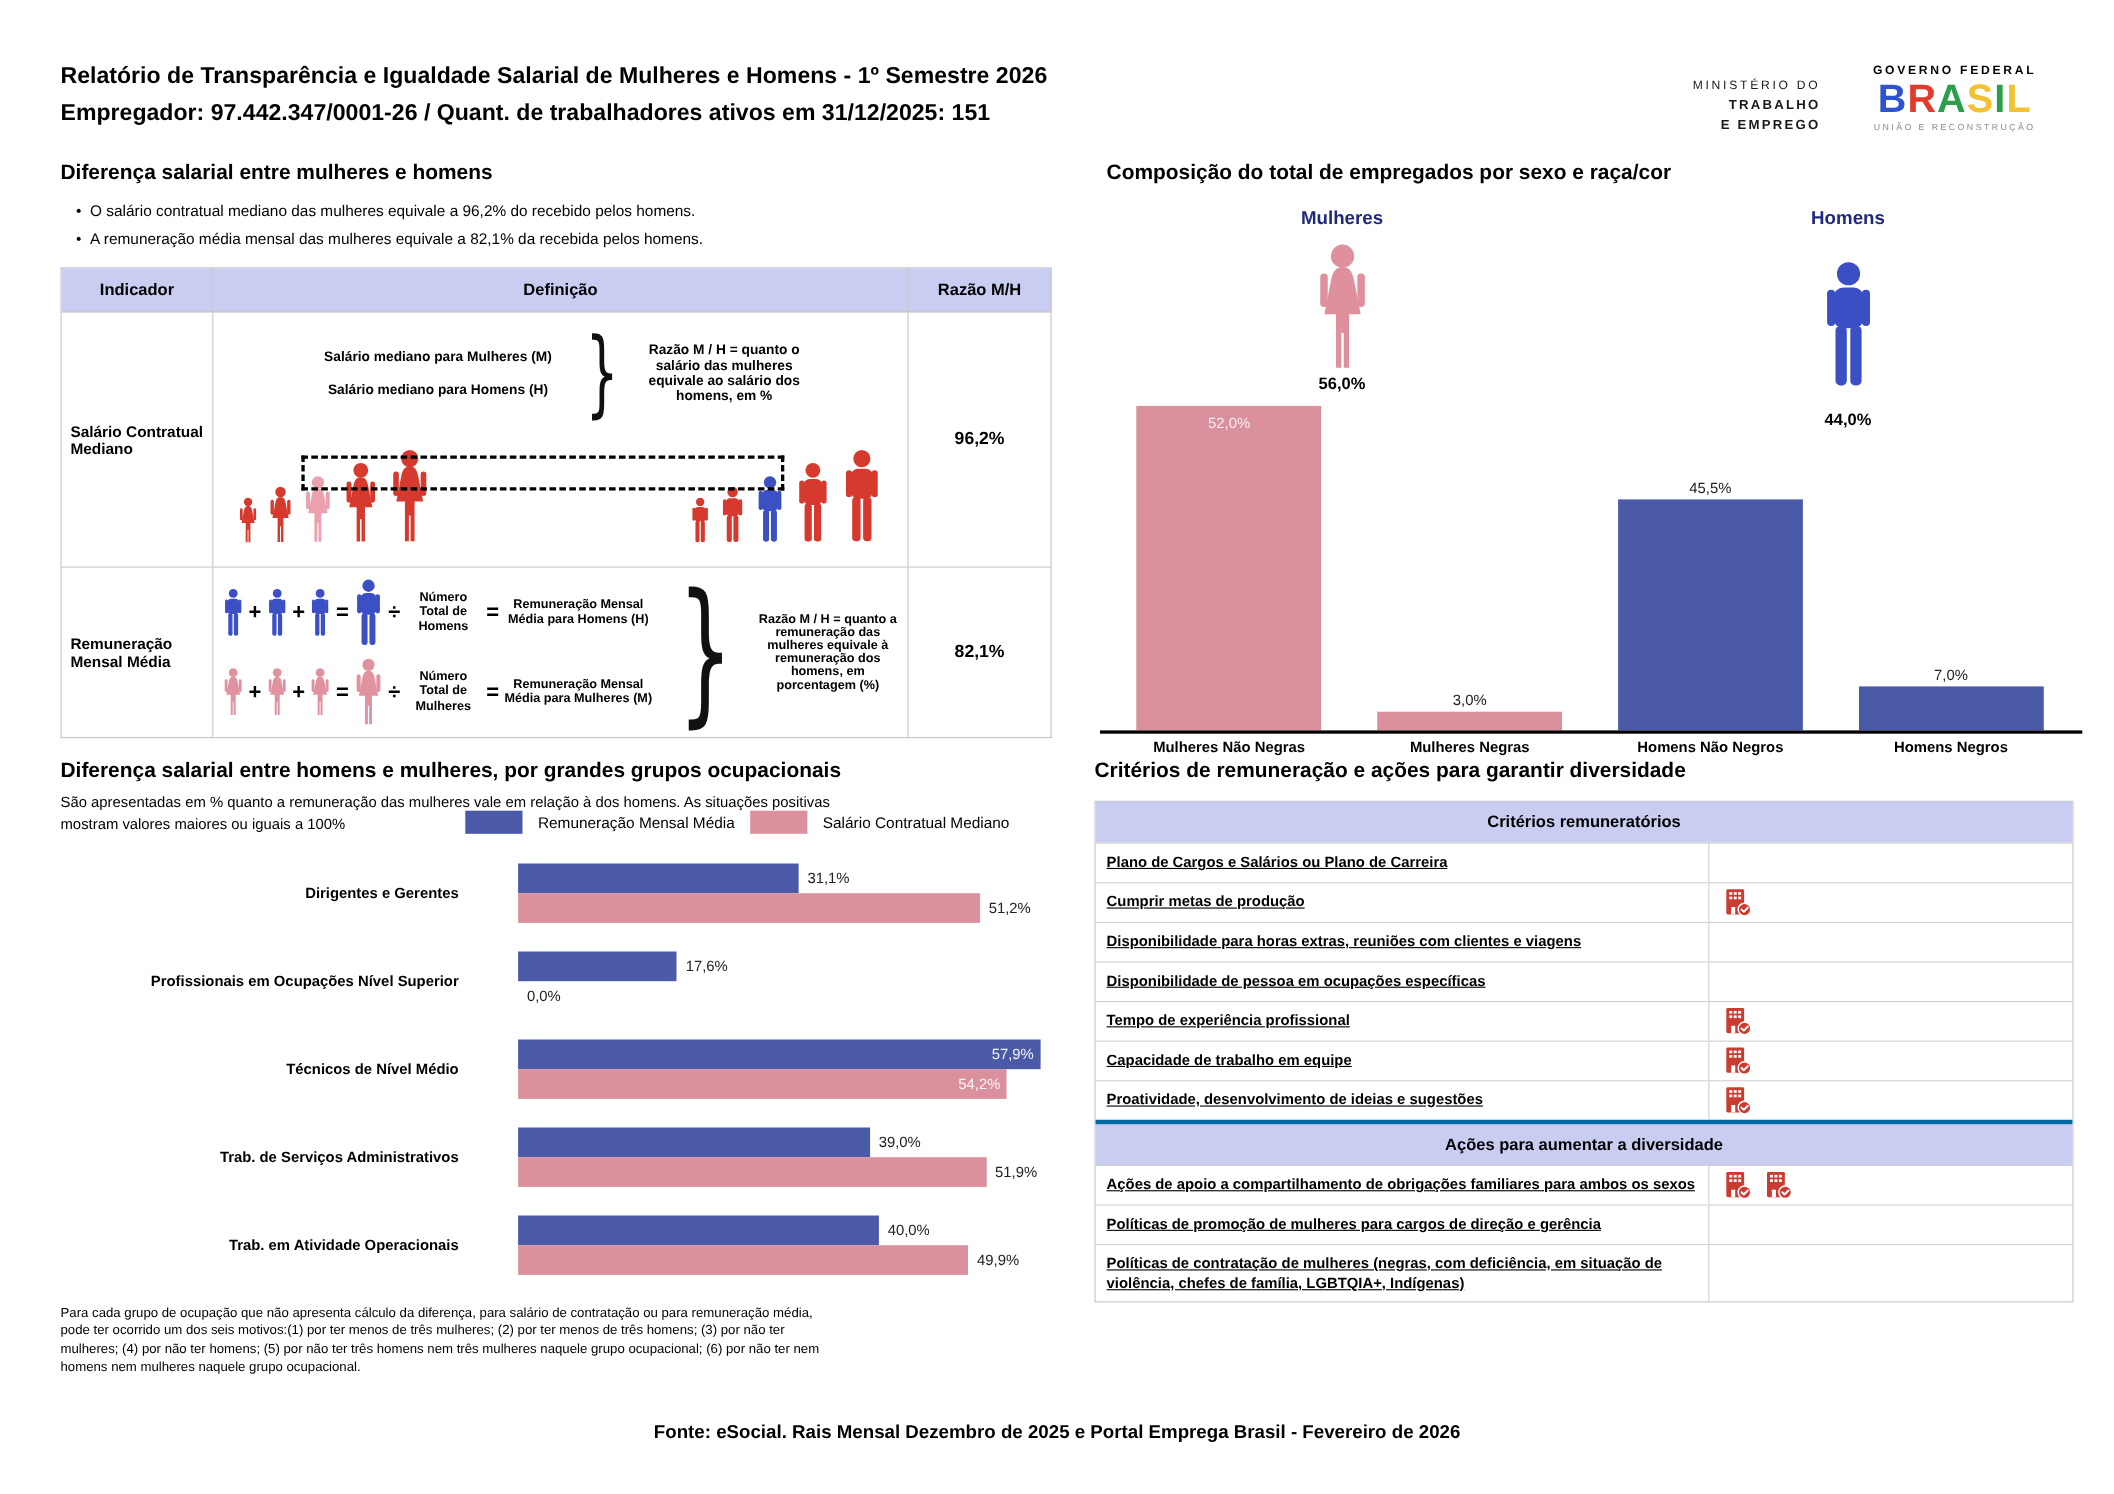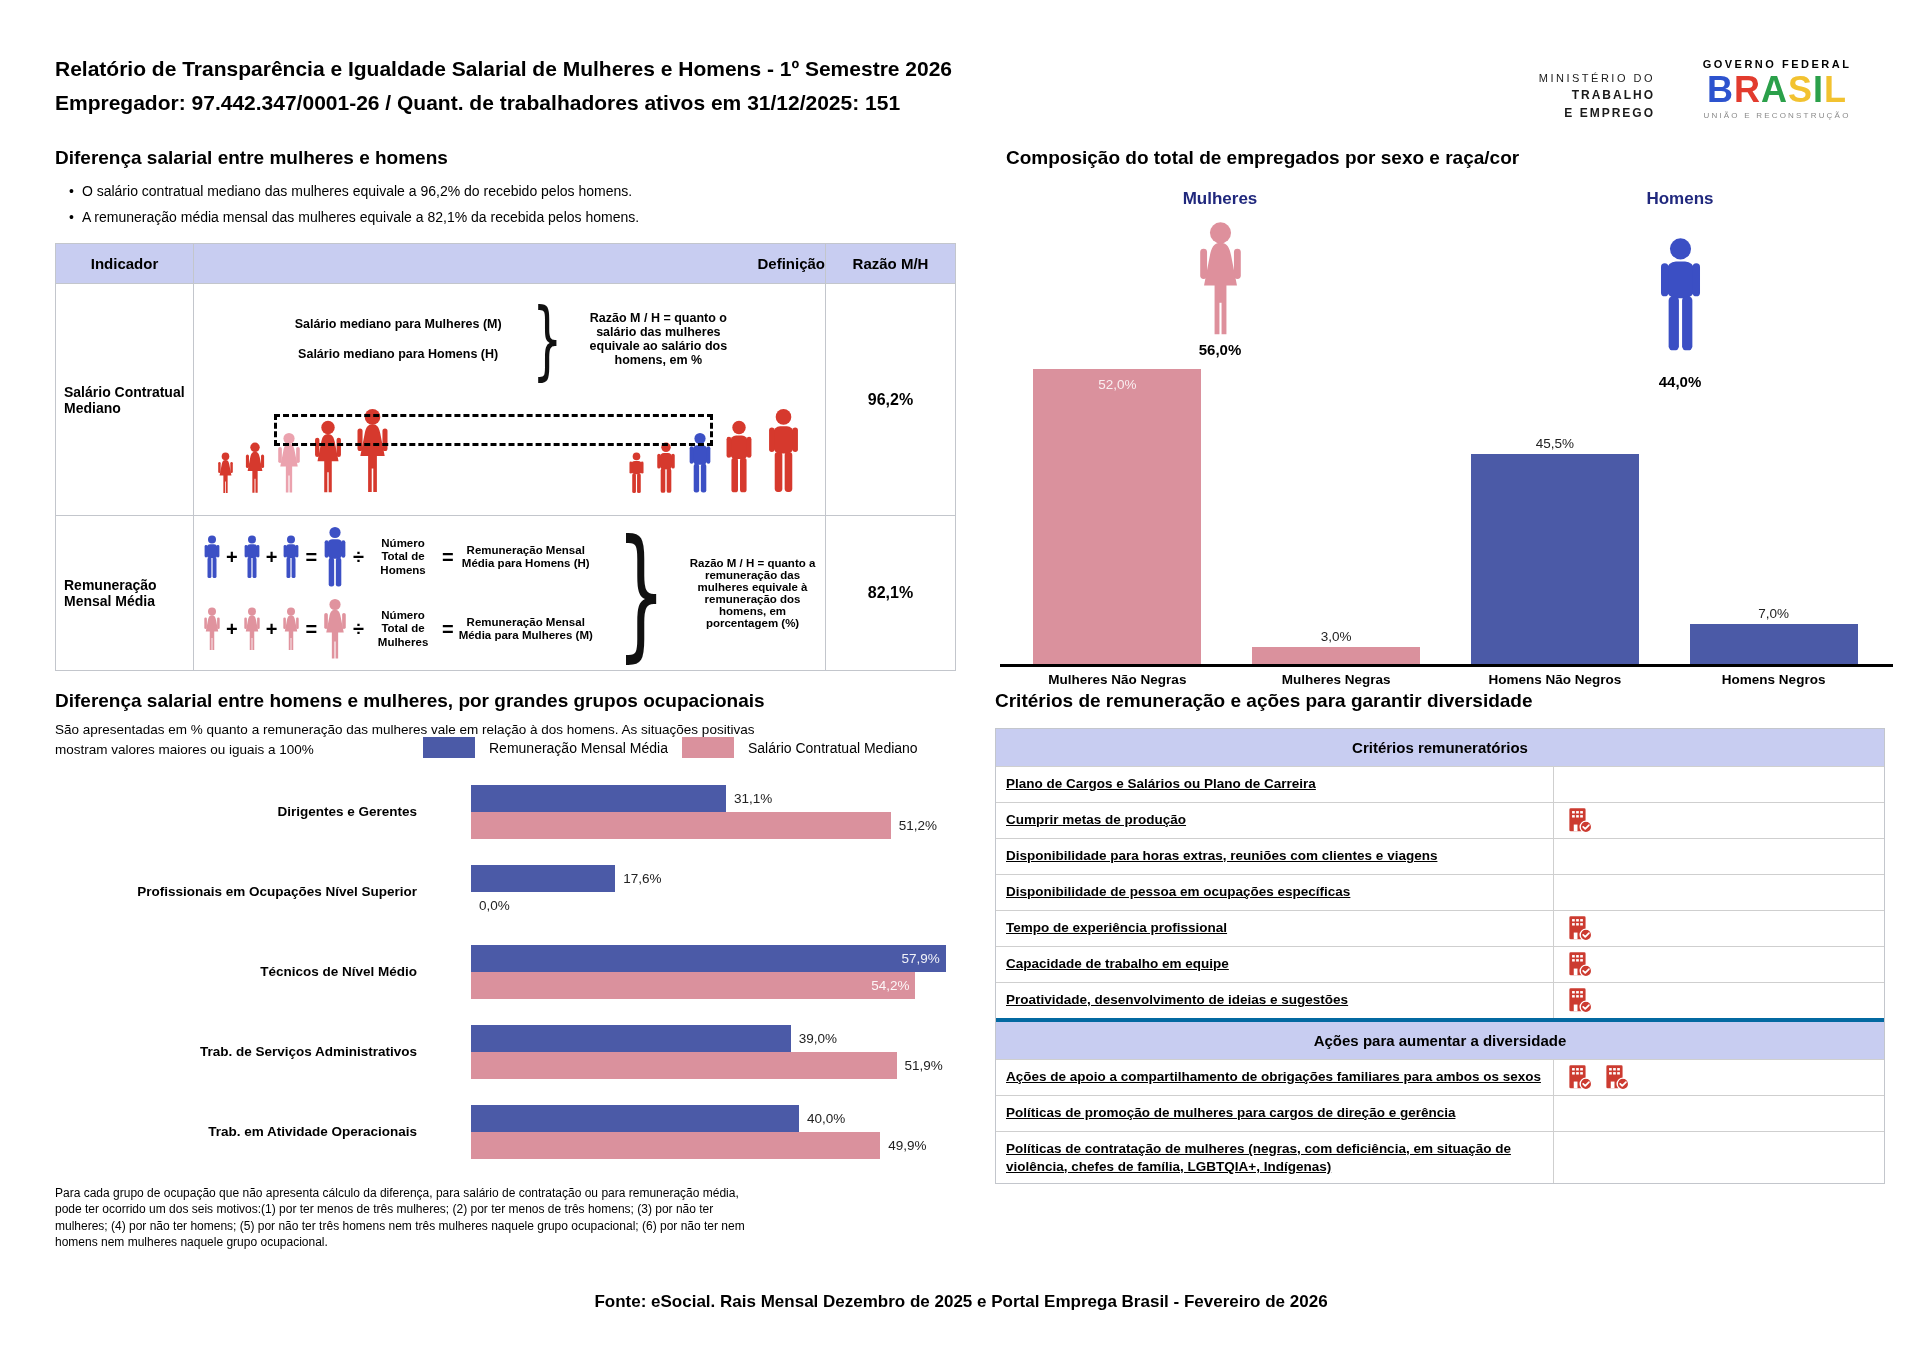--- a/index.html
+++ b/index.html
@@ -24,21 +24,21 @@
 
   
   .panel-gap { position:absolute; left:55px; top:147px; width:905px; }
   .bullets { margin-top:14px; }
   .bullet { font-size:14px; margin:10px 0 0 14px; }
   .bullet::before { content:"\2022"; margin-right:8px; font-size:14px; }
 
   table.gap-table { border-collapse:collapse; margin-top:18px; width:900px; table-layout:fixed; }
   .gap-table th, .gap-table td { border:1px solid #c3c6cc; }
   .gap-table th { background:#C8CDF1; font-size:15px; font-weight:bold; height:40px; }
-  .col-ind { width:138px; } .col-def { width:632px;text-align:right; } .col-raz { width:130px; }
+  .col-ind { width:138px; } .col-def { width:632px; } .col-raz { width:130px; }
   .ind-cell { font-size:14px; font-weight:bold; padding:8px 8px; vertical-align:middle; }
   .raz-cell { font-size:16px; font-weight:bold; text-align:center; vertical-align:middle; }
   .def-cell { vertical-align:top; padding:6px 8px; }
   .row1 { height:232px; } .row2 { height:152px; }
 
   .def-top { display:flex; justify-content:center; align-items:center; gap:4px; margin-top:6px; }
   .salary-lines { display:flex; flex-direction:column; gap:16px; text-align:center; font-size:12.5px; font-weight:bold; width:235px; }
   .brace { font-family:"DejaVu Sans", sans-serif; font-weight:400; color:#111; transform:scaleX(.55); display:inline-block; line-height:1; }
   .brace-sm { font-size:86px; }
   .brace-lg { font-size:142px; }

